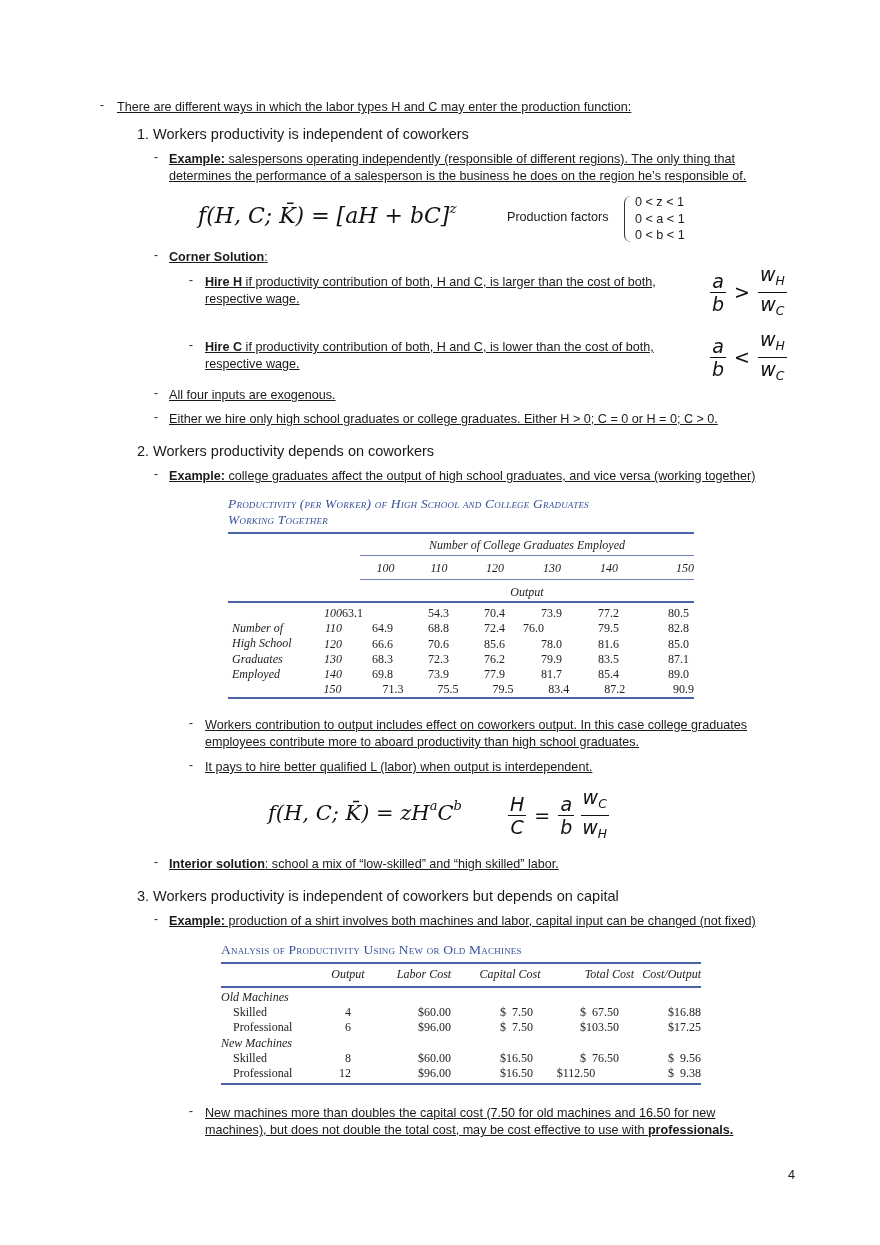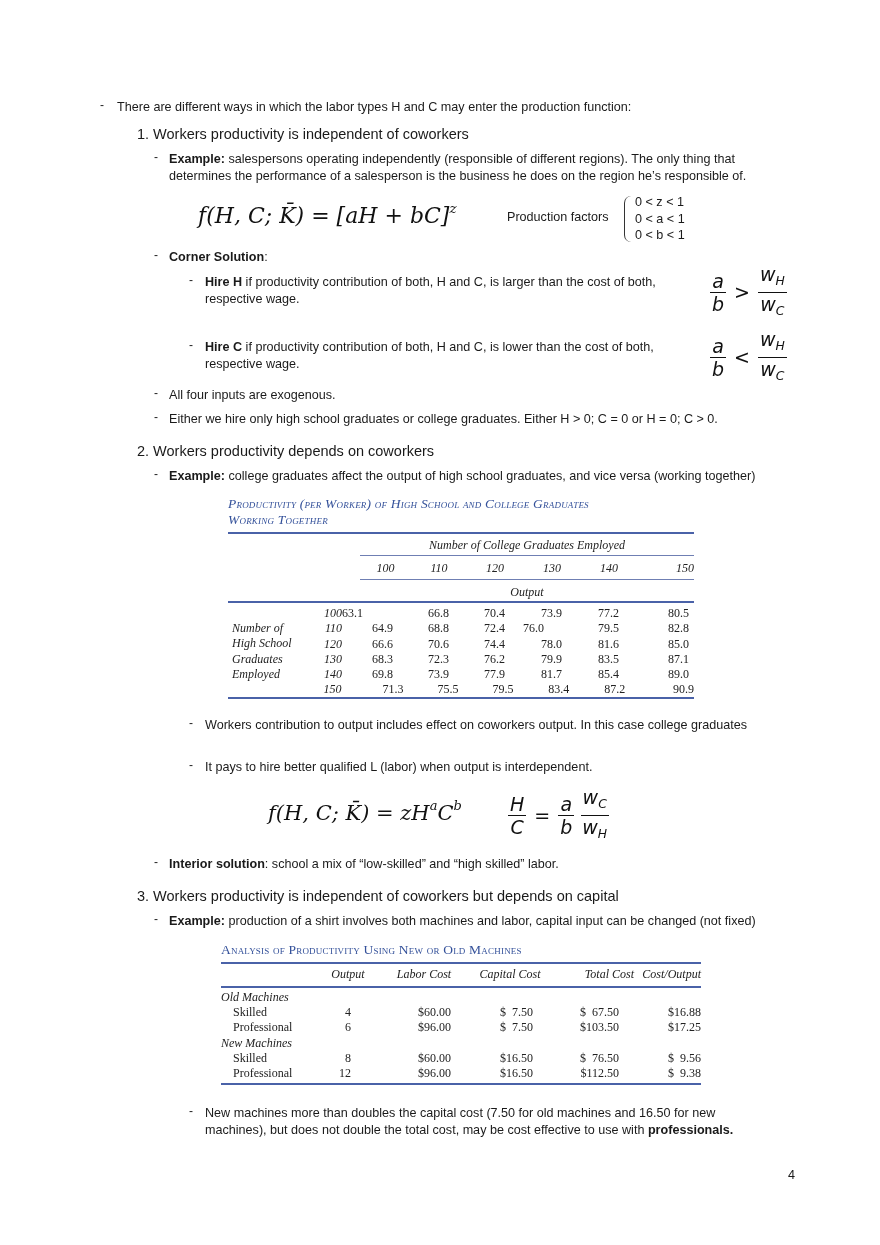--- a/index.html
+++ b/index.html
@@ -1,20 +1,20 @@
 <!DOCTYPE html>
 <html><head>
 <meta charset="utf-8">
 <style>
   html, body { margin:0; padding:0; background:#ffffff; }
   body { width:880px; height:1245px; position:relative; overflow:hidden;
          font-family:"Liberation Sans", sans-serif; color:#1a1a1a; font-size:12.6px; }
   .abs { position:absolute; }
   .dash { position:absolute; font-size:12px; color:#222; }
-  .txt { line-height:17px; }
+  .txt { line-height:17px;text-decoration:underline; }
   b, .b { font-weight:bold; }
   .h2 { font-size:14.5px; font-weight:normal; }
   .math { font-family:"DejaVu Serif", serif; font-style:italic; color:#111; }
   .mathsans { font-family:"DejaVu Sans", sans-serif; font-style:italic; color:#111; }
   .frac { display:inline-flex; flex-direction:column; align-items:center; vertical-align:middle; }
   .frac .num { border-bottom:1.3px solid #111; padding:0 2px; line-height:22px; }
   .frac .den { padding:0 2px; line-height:22px; }
   .sub { font-size:65%; vertical-align:-0.3em; }
   .sup { font-size:62%; vertical-align:0.75em; }
   .tblcap { font-family:"Liberation Serif", serif; color:#34519a; font-size:13.5px; letter-spacing:0.2px; font-variant:small-caps; }
@@ -124,40 +124,40 @@
   <div>Number of</div>
   <div>High School</div>
   <div>Graduates</div>
   <div>Employed</div>
 </div>
 
 <div class="abs tser" style="left:310px;top:606px;width:384px;line-height:15.3px;">
   <div style="display:flex;">
     <span class="ital" style="width:32px;text-align:right;">100</span>
     <span style="width:51px;text-align:left;">63.1</span>
-    <span style="width:56px;text-align:right;">66.8</span>
+    <span style="width:56px;text-align:right;">54.3</span>
     <span style="width:56px;text-align:right;">70.4</span>
     <span style="width:57px;text-align:right;">73.9</span>
     <span style="width:57px;text-align:right;">77.2</span>
     <span style="width:70px;text-align:right;">80.5</span>
   </div>
   <div style="display:flex;">
     <span class="ital" style="width:32px;text-align:right;">110</span>
     <span style="width:51px;text-align:right;">64.9</span>
     <span style="width:56px;text-align:right;">68.8</span>
     <span style="width:56px;text-align:right;">72.4</span>
     <span style="width:57px;text-align:center;">76.0</span>
     <span style="width:57px;text-align:right;">79.5</span>
     <span style="width:70px;text-align:right;">82.8</span>
   </div>
   <div style="display:flex;">
     <span class="ital" style="width:32px;text-align:right;">120</span>
     <span style="width:51px;text-align:right;">66.6</span>
     <span style="width:56px;text-align:right;">70.6</span>
-    <span style="width:56px;text-align:right;">74.4</span>
+    <span style="width:56px;text-align:right;">85.6</span>
     <span style="width:57px;text-align:right;">78.0</span>
     <span style="width:57px;text-align:right;">81.6</span>
     <span style="width:70px;text-align:right;">85.0</span>
   </div>
   <div style="display:flex;">
     <span class="ital" style="width:32px;text-align:right;">130</span>
     <span style="width:51px;text-align:right;">68.3</span>
     <span style="width:56px;text-align:right;">72.3</span>
     <span style="width:56px;text-align:right;">76.2</span>
     <span style="width:57px;text-align:right;">79.9</span>
@@ -181,20 +181,21 @@
     <span style="width:57px;text-align:right;">83.4</span>
     <span style="width:57px;text-align:right;">87.2</span>
     <span style="width:70px;text-align:right;">90.9</span>
   </div>
 </div>
 <div class="rule-thick" style="left:228px;top:697px;width:466px;"></div>
 
 <span class="dash" style="left:189px;top:716px;">-</span>
 <div class="abs txt" style="left:205px;top:717px;width:600px;">
   <span>Workers contribution to output includes effect on coworkers output. In this case college graduates</span><br>
+  <span>employees contribute more to aboard productivity than high school graduates.</span>
 </div>
 
 <span class="dash" style="left:189px;top:758px;">-</span>
 <div class="abs txt" style="left:205px;top:759px;">It pays to hire better qualified L (labor) when output is interdependent.</div>
 
 <div class="abs math" style="left:268px;top:798px;font-size:21px;">
   <span>f(H, C; K̄) = zH</span><span class="sup">a</span><span>C</span><span class="sup">b</span>
 </div>
 
 <div class="abs mathsans" style="left:508px;top:786px;font-size:19px;display:flex;align-items:center;">
@@ -262,21 +263,21 @@
     <span style="width:100px;text-align:right;">$60.00</span>
     <span style="width:82px;text-align:right;white-space:pre;">$16.50</span>
     <span style="width:86px;text-align:right;white-space:pre;">$  76.50</span>
     <span style="width:82px;text-align:right;white-space:pre;">$  9.56</span>
   </div>
   <div style="display:flex;">
     <span style="width:95px;padding-left:12px;box-sizing:border-box;">Professional</span>
     <span style="width:35px;text-align:right;">12</span>
     <span style="width:100px;text-align:right;">$96.00</span>
     <span style="width:82px;text-align:right;white-space:pre;">$16.50</span>
-    <span style="width:86px;text-align:right;white-space:pre;">$112.50</span>
+    <span style="width:86px;text-align:center;white-space:pre;">$112.50</span>
     <span style="width:82px;text-align:right;white-space:pre;">$  9.38</span>
   </div>
 </div>
 <div class="rule-thick" style="left:221px;top:1083px;width:480px;"></div>
 
 <span class="dash" style="left:189px;top:1104px;">-</span>
 <div class="abs txt" style="left:205px;top:1105px;width:600px;">
   <span>New machines more than doubles the capital cost (7.50 for old machines and 16.50 for new</span><br>
   <span>machines), but does not double the total cost, may be cost effective to use with </span><b>professionals</b><b>.</b>
 </div>

